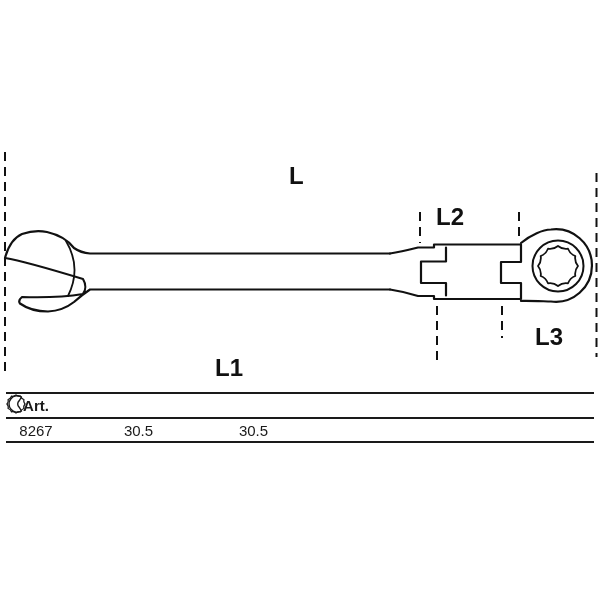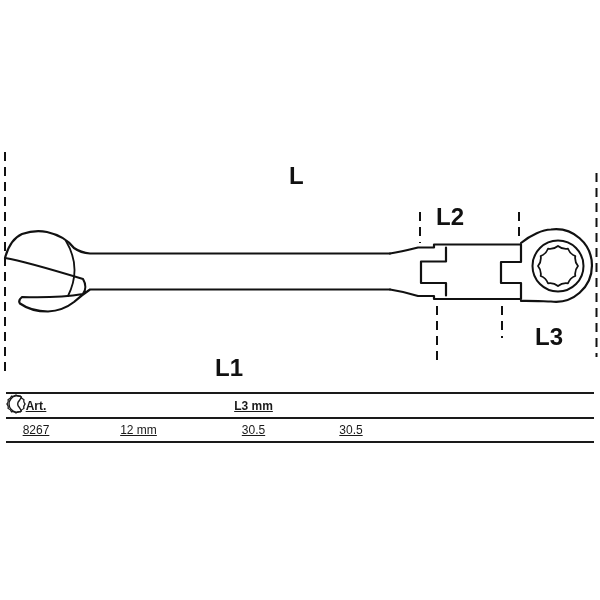--- a/index.html
+++ b/index.html
@@ -9,21 +9,21 @@
   .dim-label{position:absolute;font-weight:bold;font-size:24px;color:#111;line-height:1;}
   .lbl-l {left:289px;top:164px;}
   .lbl-l1{left:215px;top:342px;margin-top:14px;}
   .lbl-l2{left:436px;top:205px;}
   .lbl-l3{left:535px;top:325px;}
   .spec-table{position:absolute;left:6px;top:392px;width:588px;
               border-top:2px solid #1a1a1a;border-bottom:2px solid #1a1a1a;}
   .tr{display:grid;grid-template-columns:60px 145px 85px 110px 110px 78px;}
   .tr.head{border-bottom:2px solid #1a1a1a;}
   .tc{display:flex;align-items:center;justify-content:center;height:22px;
-      font-size:12px;white-space:nowrap;text-decoration:underline;}
+      font-size:15px;white-space:nowrap;}
   .tr.head .tc{font-weight:bold;height:23px;}
   .icon-pair{display:flex;gap:6px;align-items:center;}
 </style>
 </head>
 <body>
 
 <div class="stage">
 
   <svg width="600" height="600" viewBox="0 0 600 600">
     <g fill="none" stroke="#111" stroke-width="2.2" stroke-linecap="round" stroke-linejoin="round">
@@ -87,23 +87,21 @@
           </svg>
           <svg width="20" height="20" viewBox="0 0 20 20">
             <path fill="none" stroke="#1a1a1a" stroke-width="1.3" d="
               M19,10 Q17.34,11.97 17.79,14.5 Q15.37,15.37 14.5,17.79 Q11.97,17.34 10,19
               Q8.03,17.34 5.5,17.79 Q4.63,15.37 2.21,14.5 Q2.66,11.97 1,10
               Q2.66,8.03 2.21,5.5 Q4.63,4.63 5.5,2.21 Q8.03,2.66 10,1
               Q11.97,2.66 14.5,2.21 Q15.37,4.63 17.79,5.5 Q17.34,8.03 19,10 Z"></path>
           </svg>
         </span>
       </div>
-      <div class="tc">L3 mm</div>
     </div>
     <div class="tr">
       <div class="tc">8267</div>
-      <div class="tc">12 mm</div>
       <div class="tc">30.5</div>
       <div class="tc">30.5</div>
     </div>
   </div>
 
 </div>
 
 </body></html>

